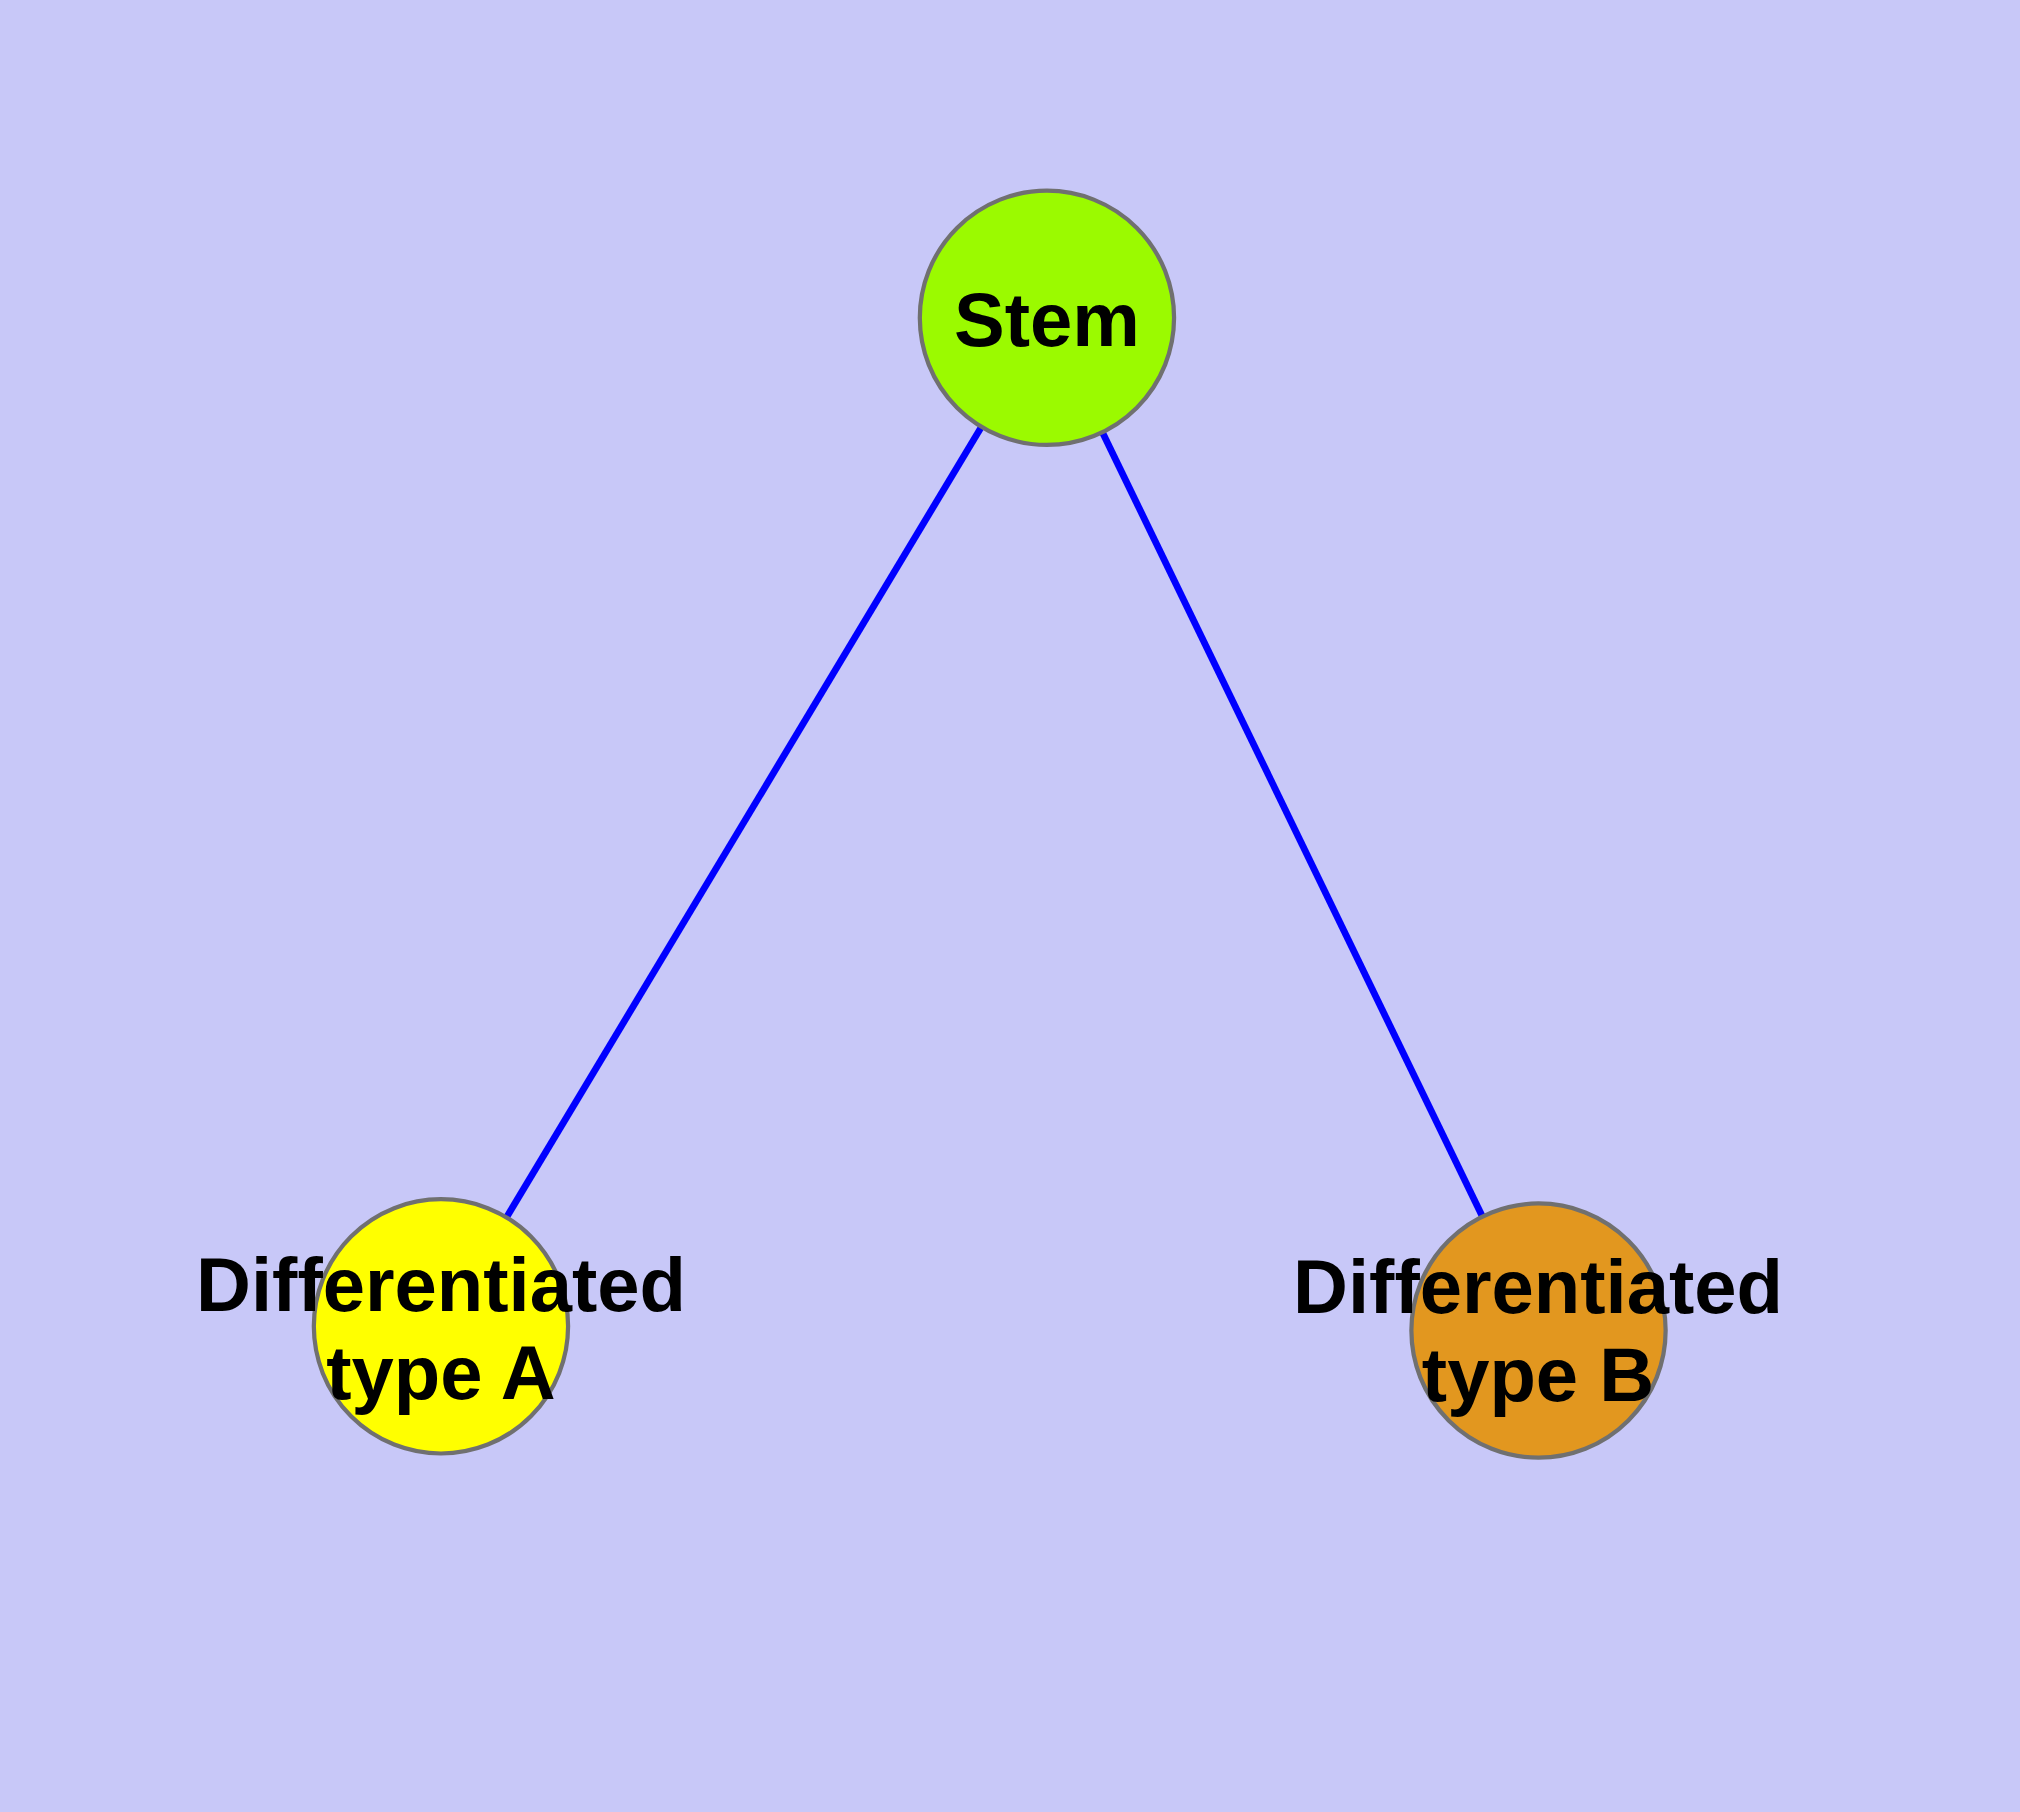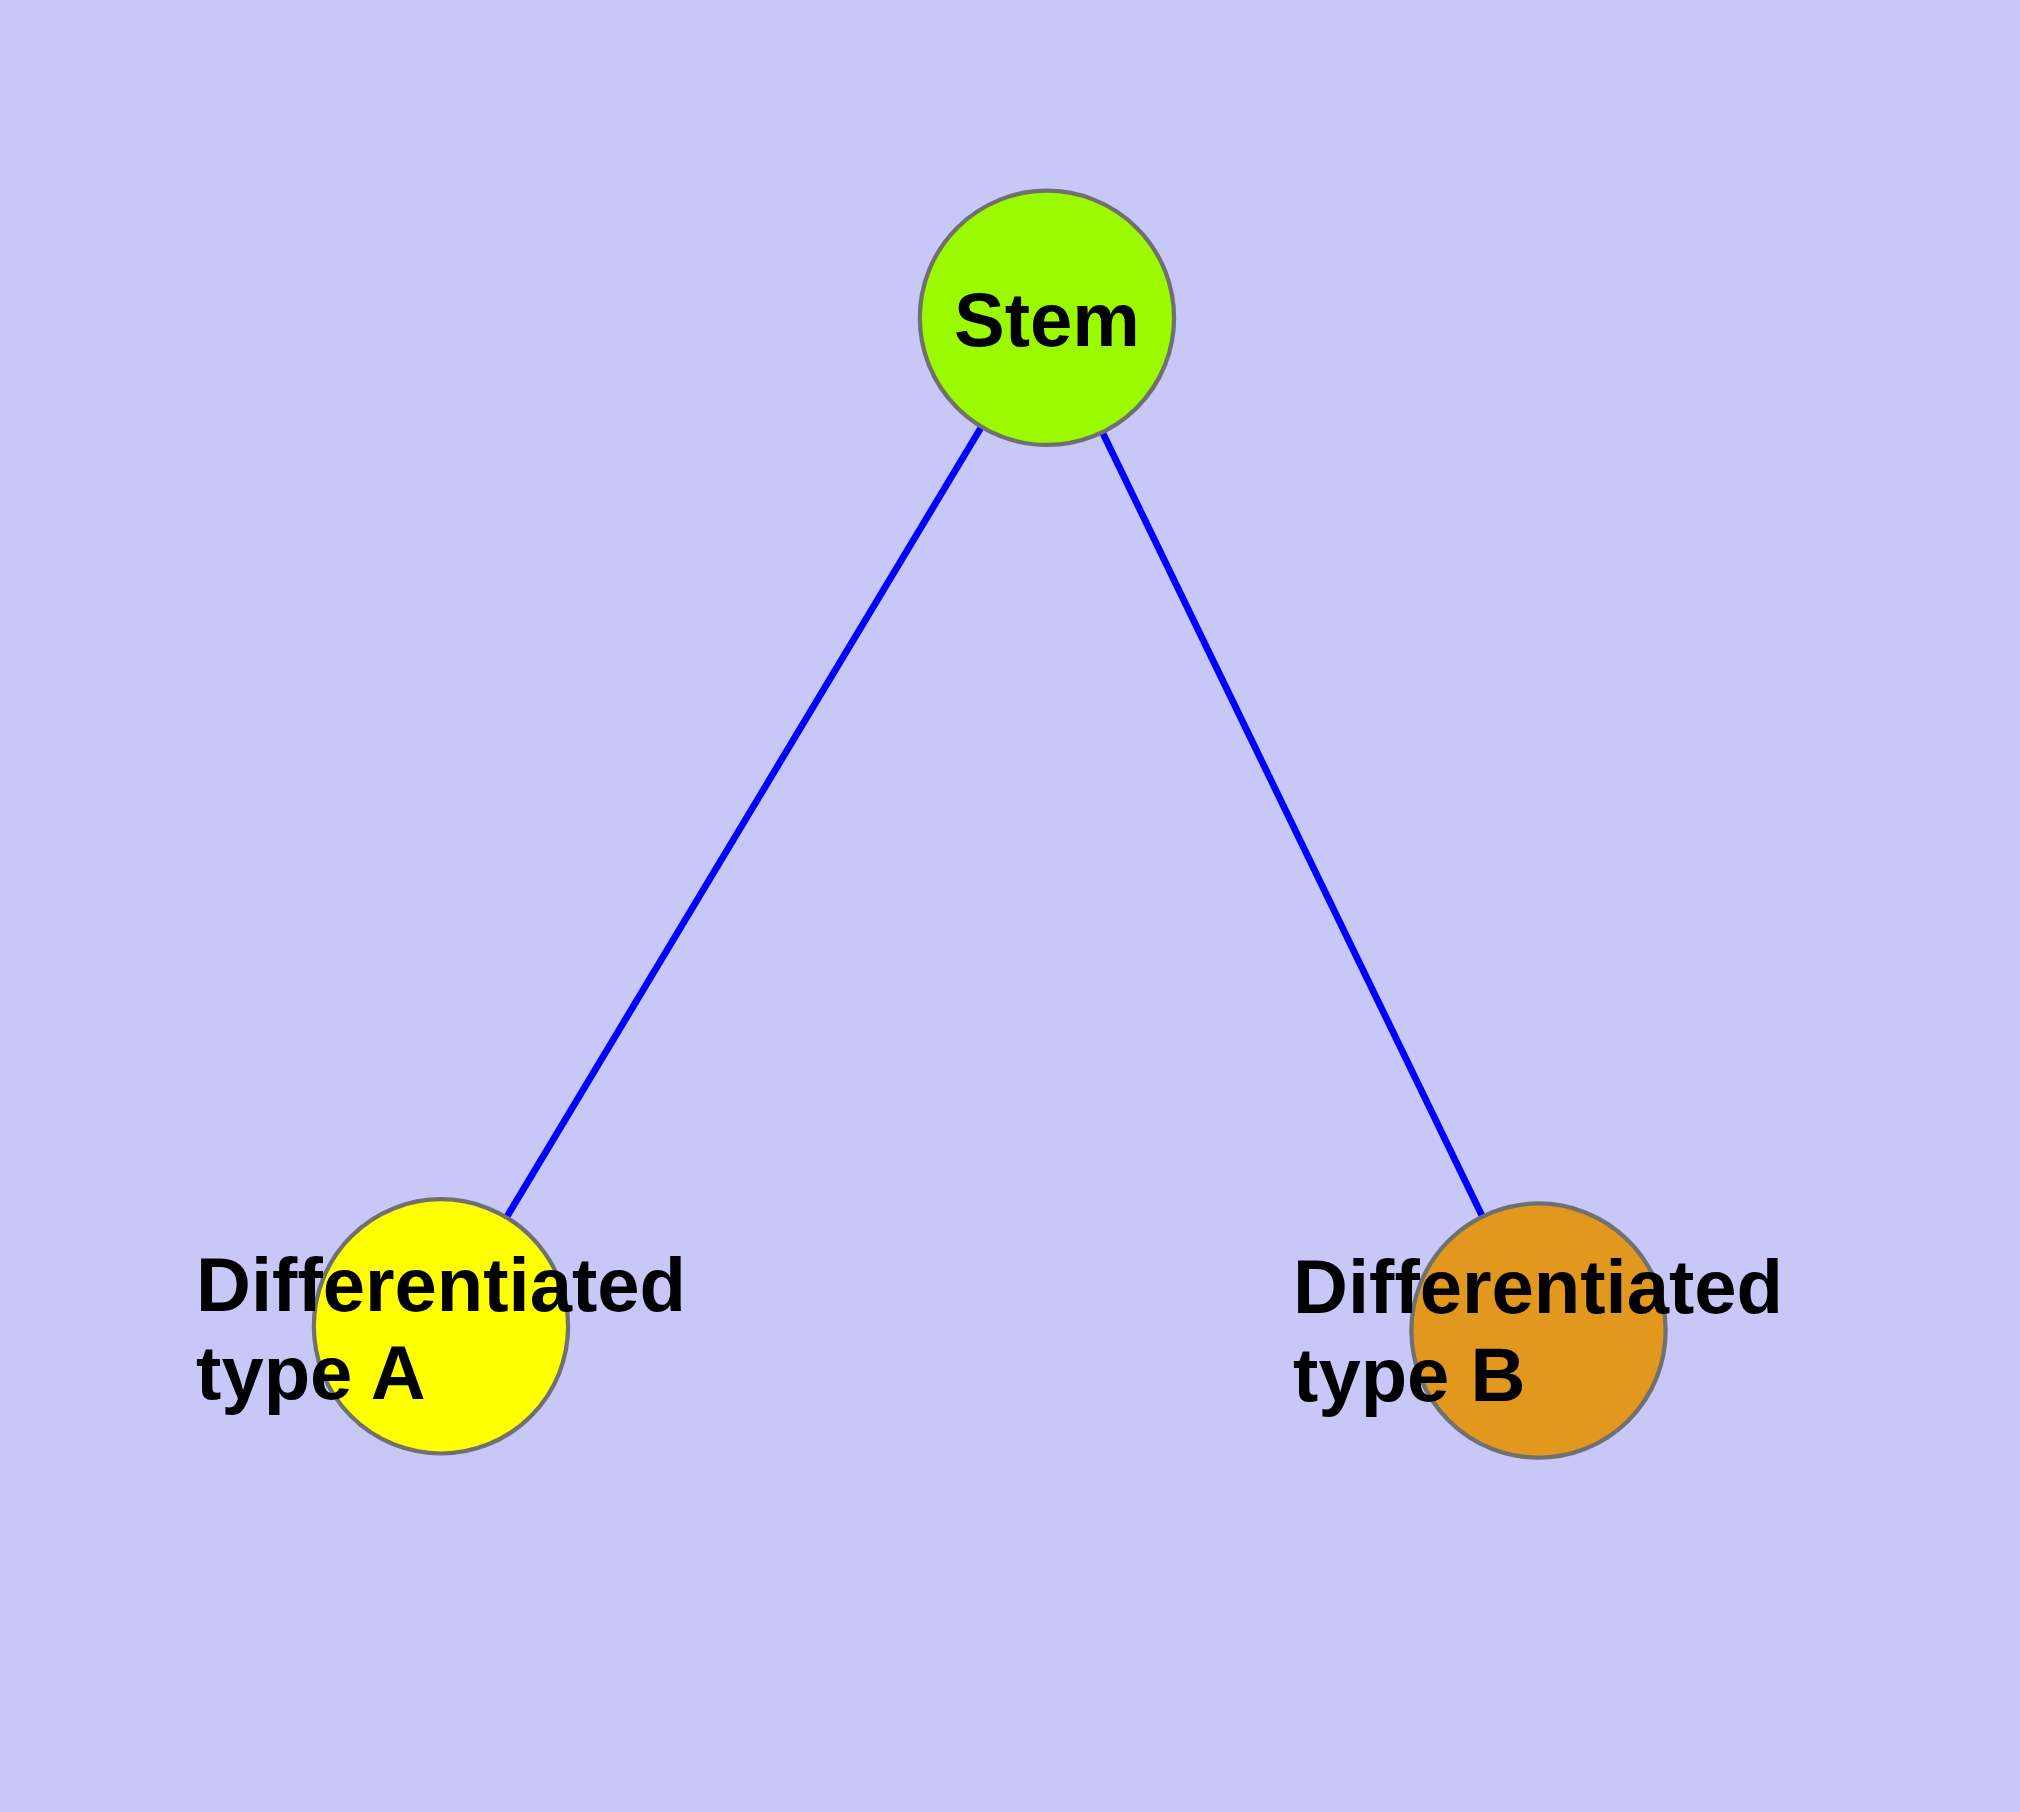--- a/index.html
+++ b/index.html
@@ -27,20 +27,21 @@
     stroke-width: 8;
     stroke-linecap: butt;
   }
   .node-circle {
     stroke: #707070;
     stroke-width: 5;
   }
   .node-label {
     position: absolute;
     transform: translate(-50%, -50%);
+    text-align: center;
     font-weight: bold;
     font-size: 76px;
     line-height: 88px;
     color: #000000;
     white-space: pre-line;
     pointer-events: none;
   }
   .label-stem   { left: 1047px; top: 320px; }
   .label-type-a { left: 441px;  top: 1329px; }
   .label-type-b { left: 1538px; top: 1331px; }

